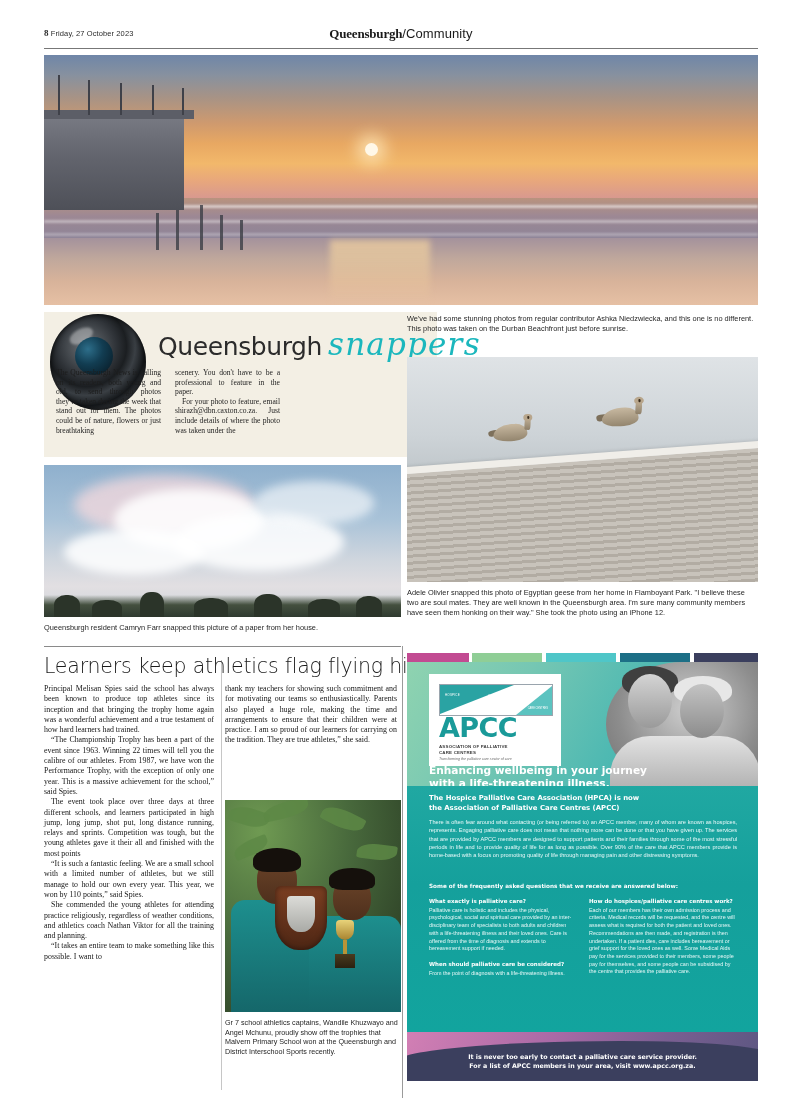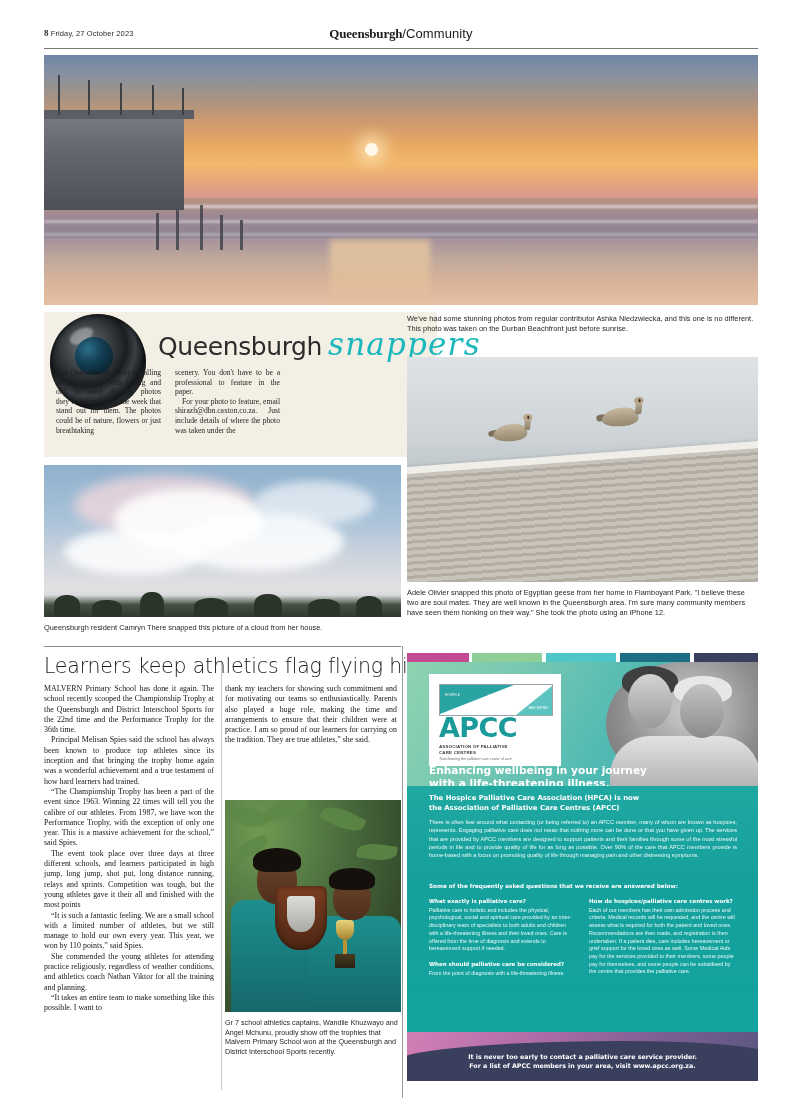--- a/index.html
+++ b/index.html
@@ -732,30 +732,29 @@
     <div class="cl" style="left:210px; top:16px;  width:120px; height:44px;opacity:.7;"></div>
     <div class="trees"></div>
     <div class="tree" style="left:10px;  width:26px; height:22px;"></div>
     <div class="tree" style="left:48px;  width:30px; height:17px;"></div>
     <div class="tree" style="left:96px;  width:24px; height:25px;"></div>
     <div class="tree" style="left:150px; width:34px; height:19px;"></div>
     <div class="tree" style="left:210px; width:28px; height:23px;"></div>
     <div class="tree" style="left:264px; width:32px; height:18px;"></div>
     <div class="tree" style="left:312px; width:26px; height:21px;"></div>
   </div>
-  <div class="cap-cloud">Queensburgh resident Camryn There snapped this picture of a cloud from her house.</div>
+  <div class="cap-cloud">Queensburgh resident Camryn Farr snapped this picture of a paper from her house.</div>
 
   <div class="div-rule"></div>
   <div class="vert-rule"></div>
   <div class="vert-rule2"></div>
 
   <div class="headline">Learners keep athletics flag flying high</div>
 
   <div class="art-col" id="art-col-1">
-    <p>MALVERN Primary School has done it again. The school recently scooped the Championship Trophy at the Queensburgh and District Interschool Sports for the 22nd time and the Performance Trophy for the 36th time.</p>
     <p>Principal Melisan Spies said the school has always been known to produce top athletes since its inception and that bringing the trophy home again was a wonderful achievement and a true testament of how hard learners had trained.</p>
     <p>“The Championship Trophy has been a part of the event since 1963. Winning 22 times will tell you the calibre of our athletes. From 1987, we have won the Performance Trophy, with the exception of only one year. This is a massive achievement for the school,” said Spies.</p>
     <p>The event took place over three days at three different schools, and learners participated in high jump, long jump, shot put, long distance running, relays and sprints. Competition was tough, but the young athletes gave it their all and finished with the most points</p>
     <p>“It is such a fantastic feeling. We are a small school with a limited number of athletes, but we still manage to hold our own every year. This year, we won by 110 points,” said Spies.</p>
     <p>She commended the young athletes for attending practice religiously, regardless of weather conditions, and athletics coach Nathan Viktor for all the training and planning.</p>
     <p>“It takes an entire team to make something like this possible. I want to</p>
   </div>
 
   <div class="art-col" id="art-col-2">
     <p>thank my teachers for showing such commitment and for motivating our teams so enthusiastically. Parents also played a huge role, making the time and arrangements to ensure that their children were at practice. I am so proud of our learners for carrying on the tradition. They are true athletes,” she said.</p>

